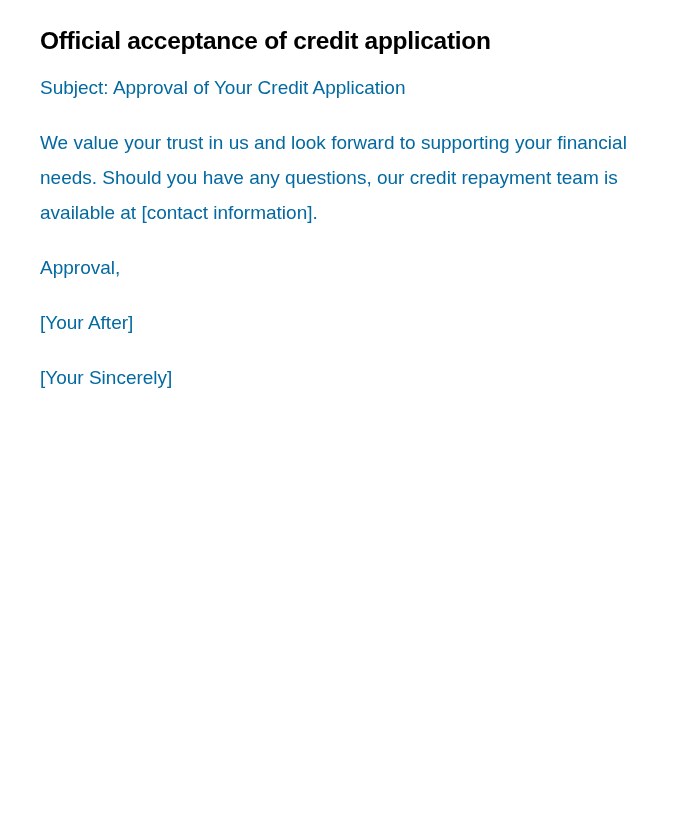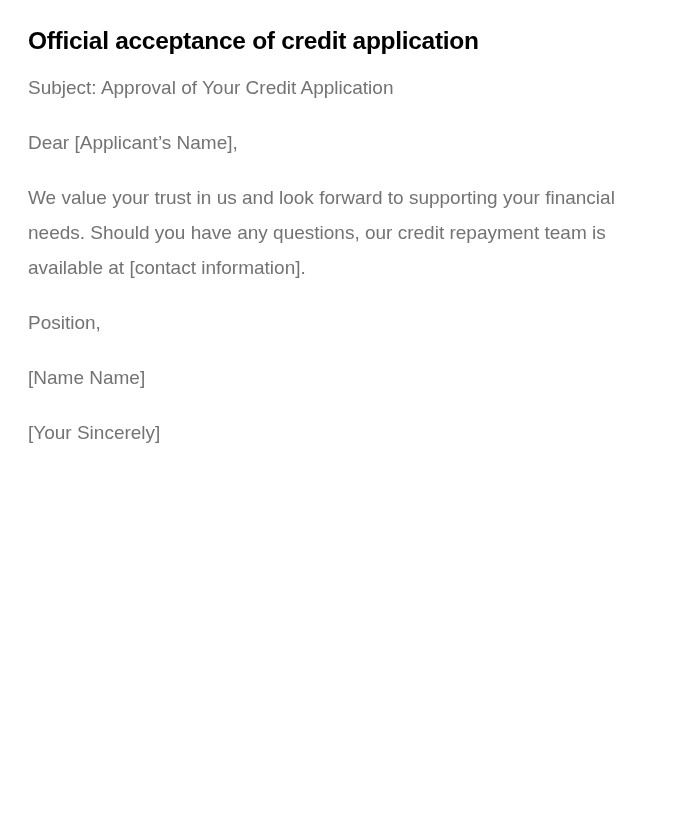--- a/index.html
+++ b/index.html
@@ -8,46 +8,45 @@
       background: #ffffff;
     }
     body {
       width: 700px;
       height: 817px;
       overflow: hidden;
       font-family: "Liberation Sans", sans-serif;
       color: #111111;
     }
     .page {
-      padding: 24px 40px 0 28px;
+      padding: 24px 40px 0 40px;
       box-sizing: border-box;
       width: 700px;
     }
     .title {
       font-family: "Liberation Sans", sans-serif;
       font-weight: 700;
       font-size: 24.5px;
       line-height: 34px;
       margin: 0 0 12px 0;
       letter-spacing: -0.3px;
       color: #000000;
     }
     .p {
       font-size: 19px;
       line-height: 35px;
       margin: 0 0 20px 0;
       letter-spacing: 0px;
-      color: #737373;
+      color: #0369a1;
     }
     .p.tight { width: 600px; }
   </style>
 </head>
 <body>
 
 <div class="page">
   <h1 class="title">Official acceptance of credit application</h1>
   <p class="p">Subject: Approval of Your Credit Application</p>
-  <p class="p">Dear [Applicant’s Name],</p>
   <p class="p tight">We value your trust in us and look forward to supporting your financial needs. Should you have any questions, our credit repayment team is available at [contact information].</p>
-  <p class="p">Position,</p>
-  <p class="p">[Name Name]</p>
+  <p class="p">Approval,</p>
+  <p class="p">[Your After]</p>
   <p class="p">[Your Sincerely]</p>
 </div>
 
 </body></html>

